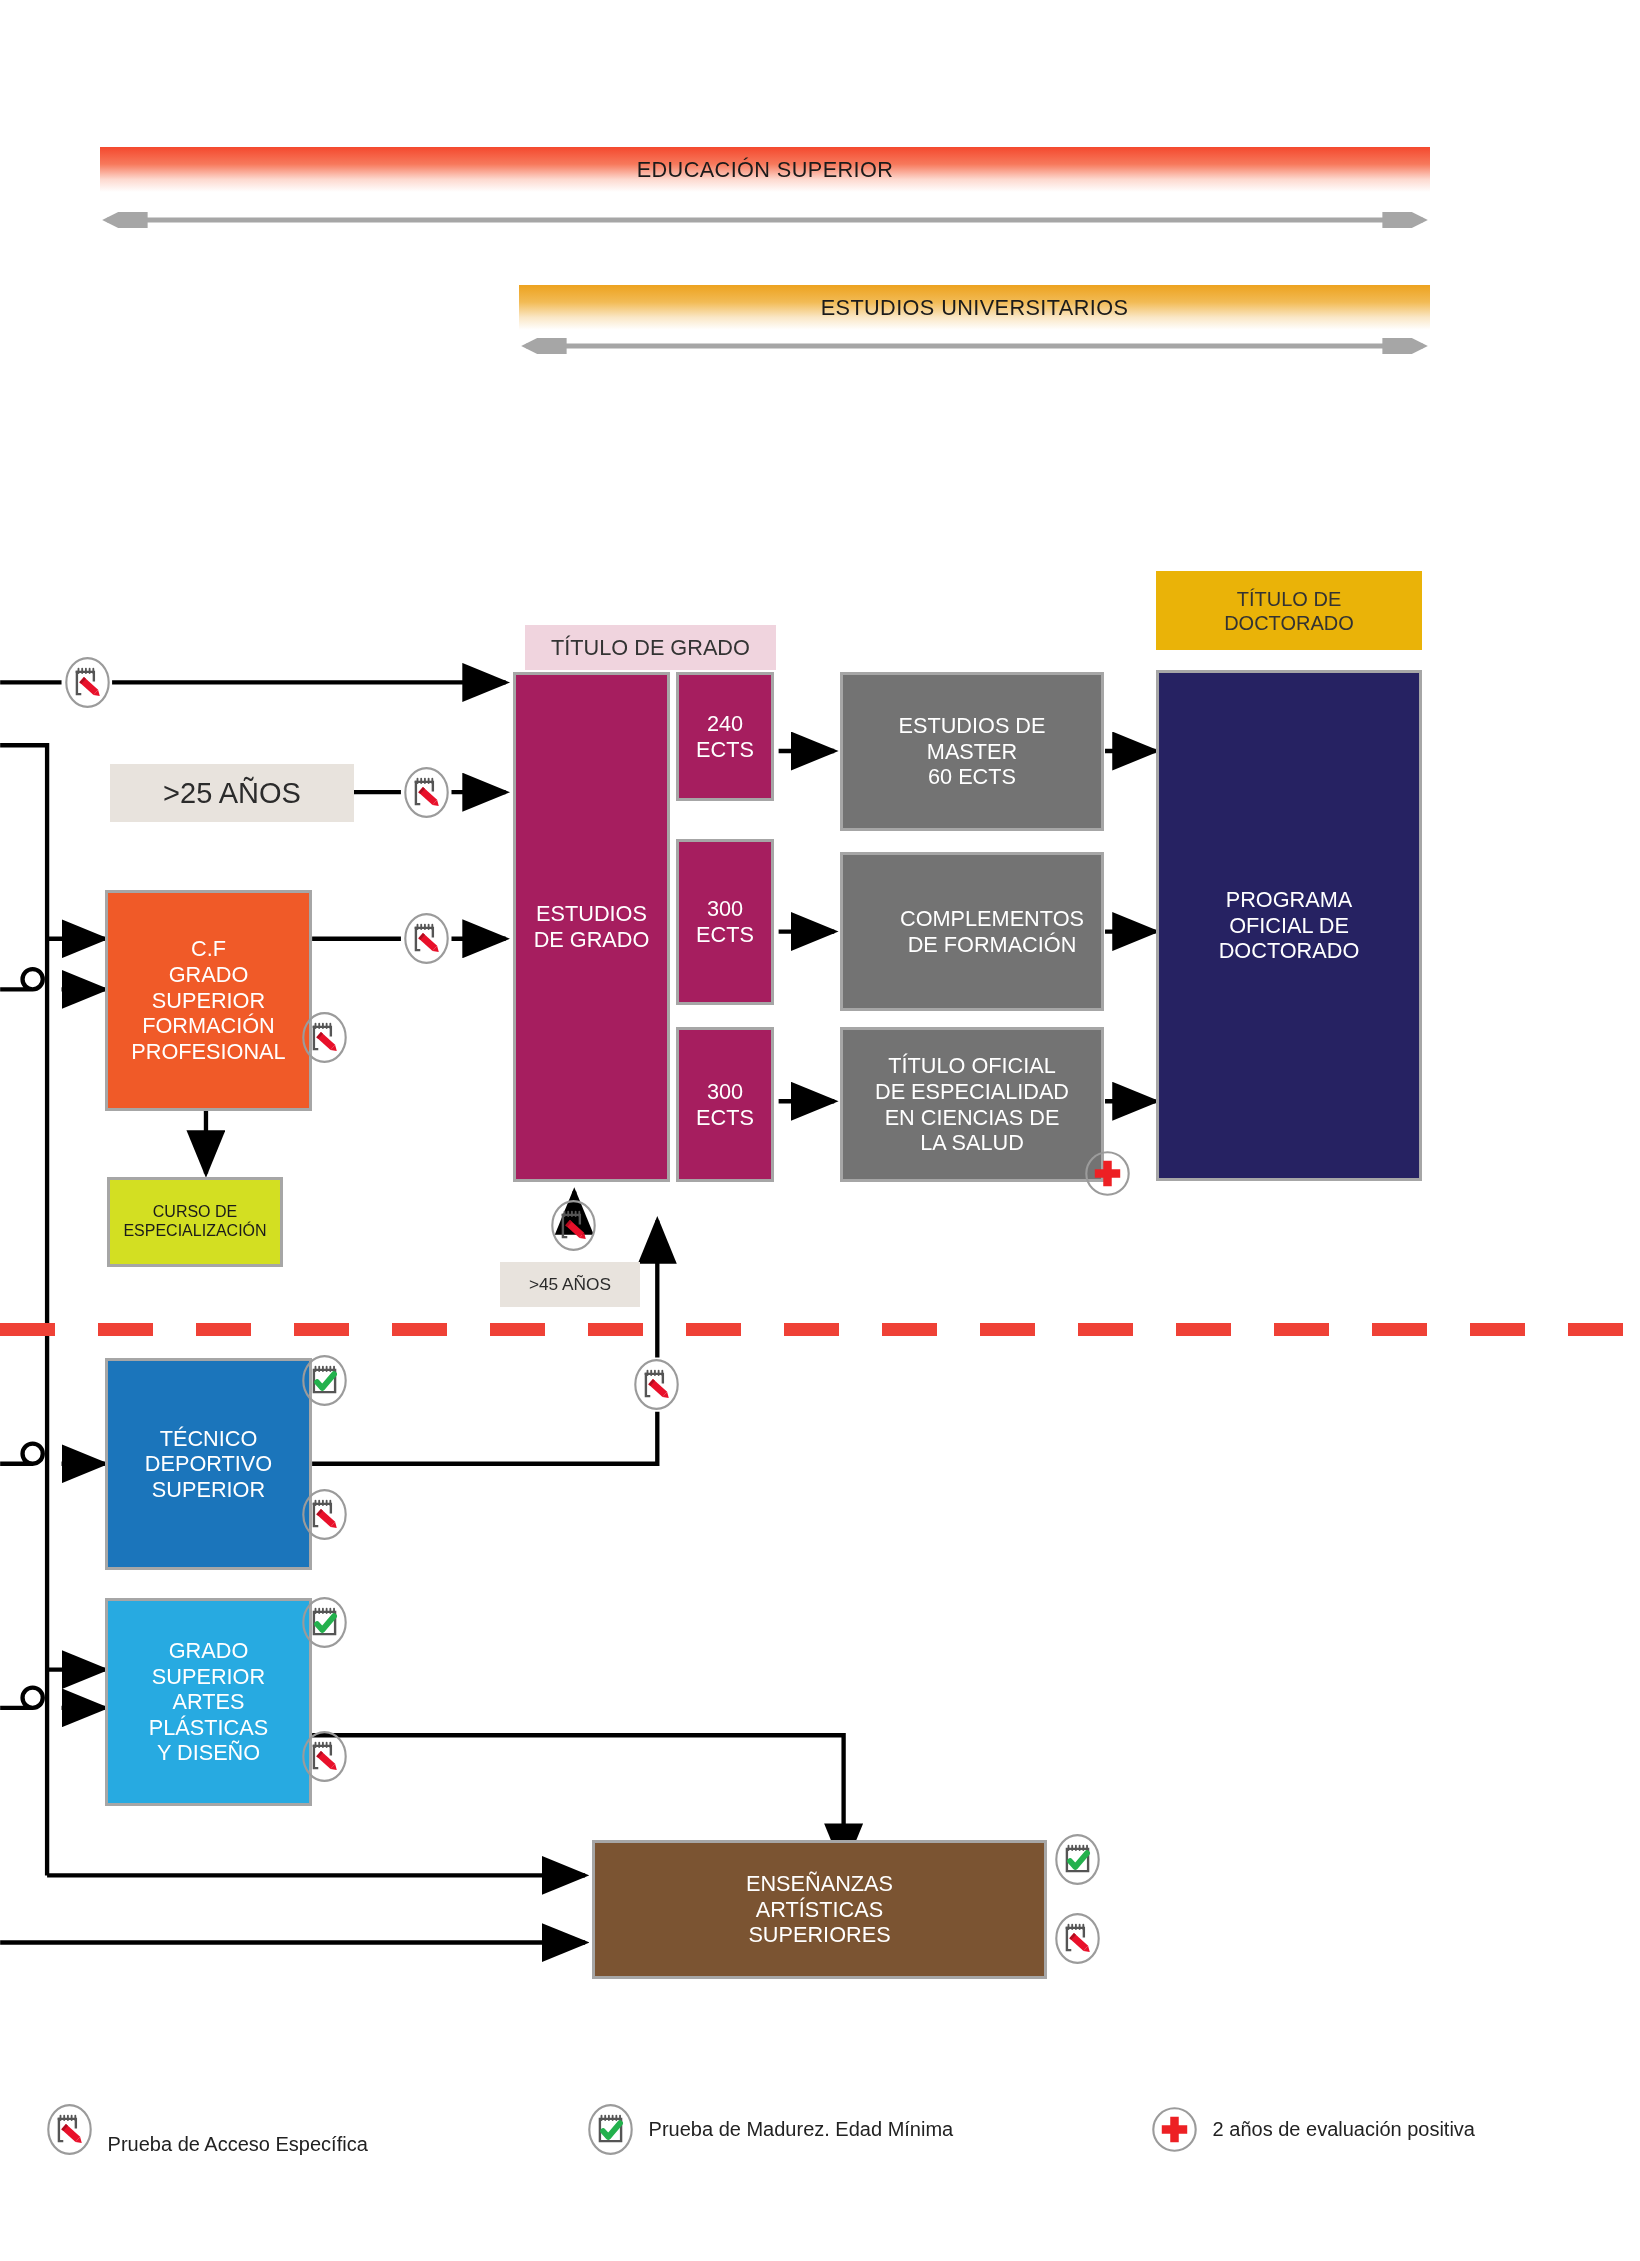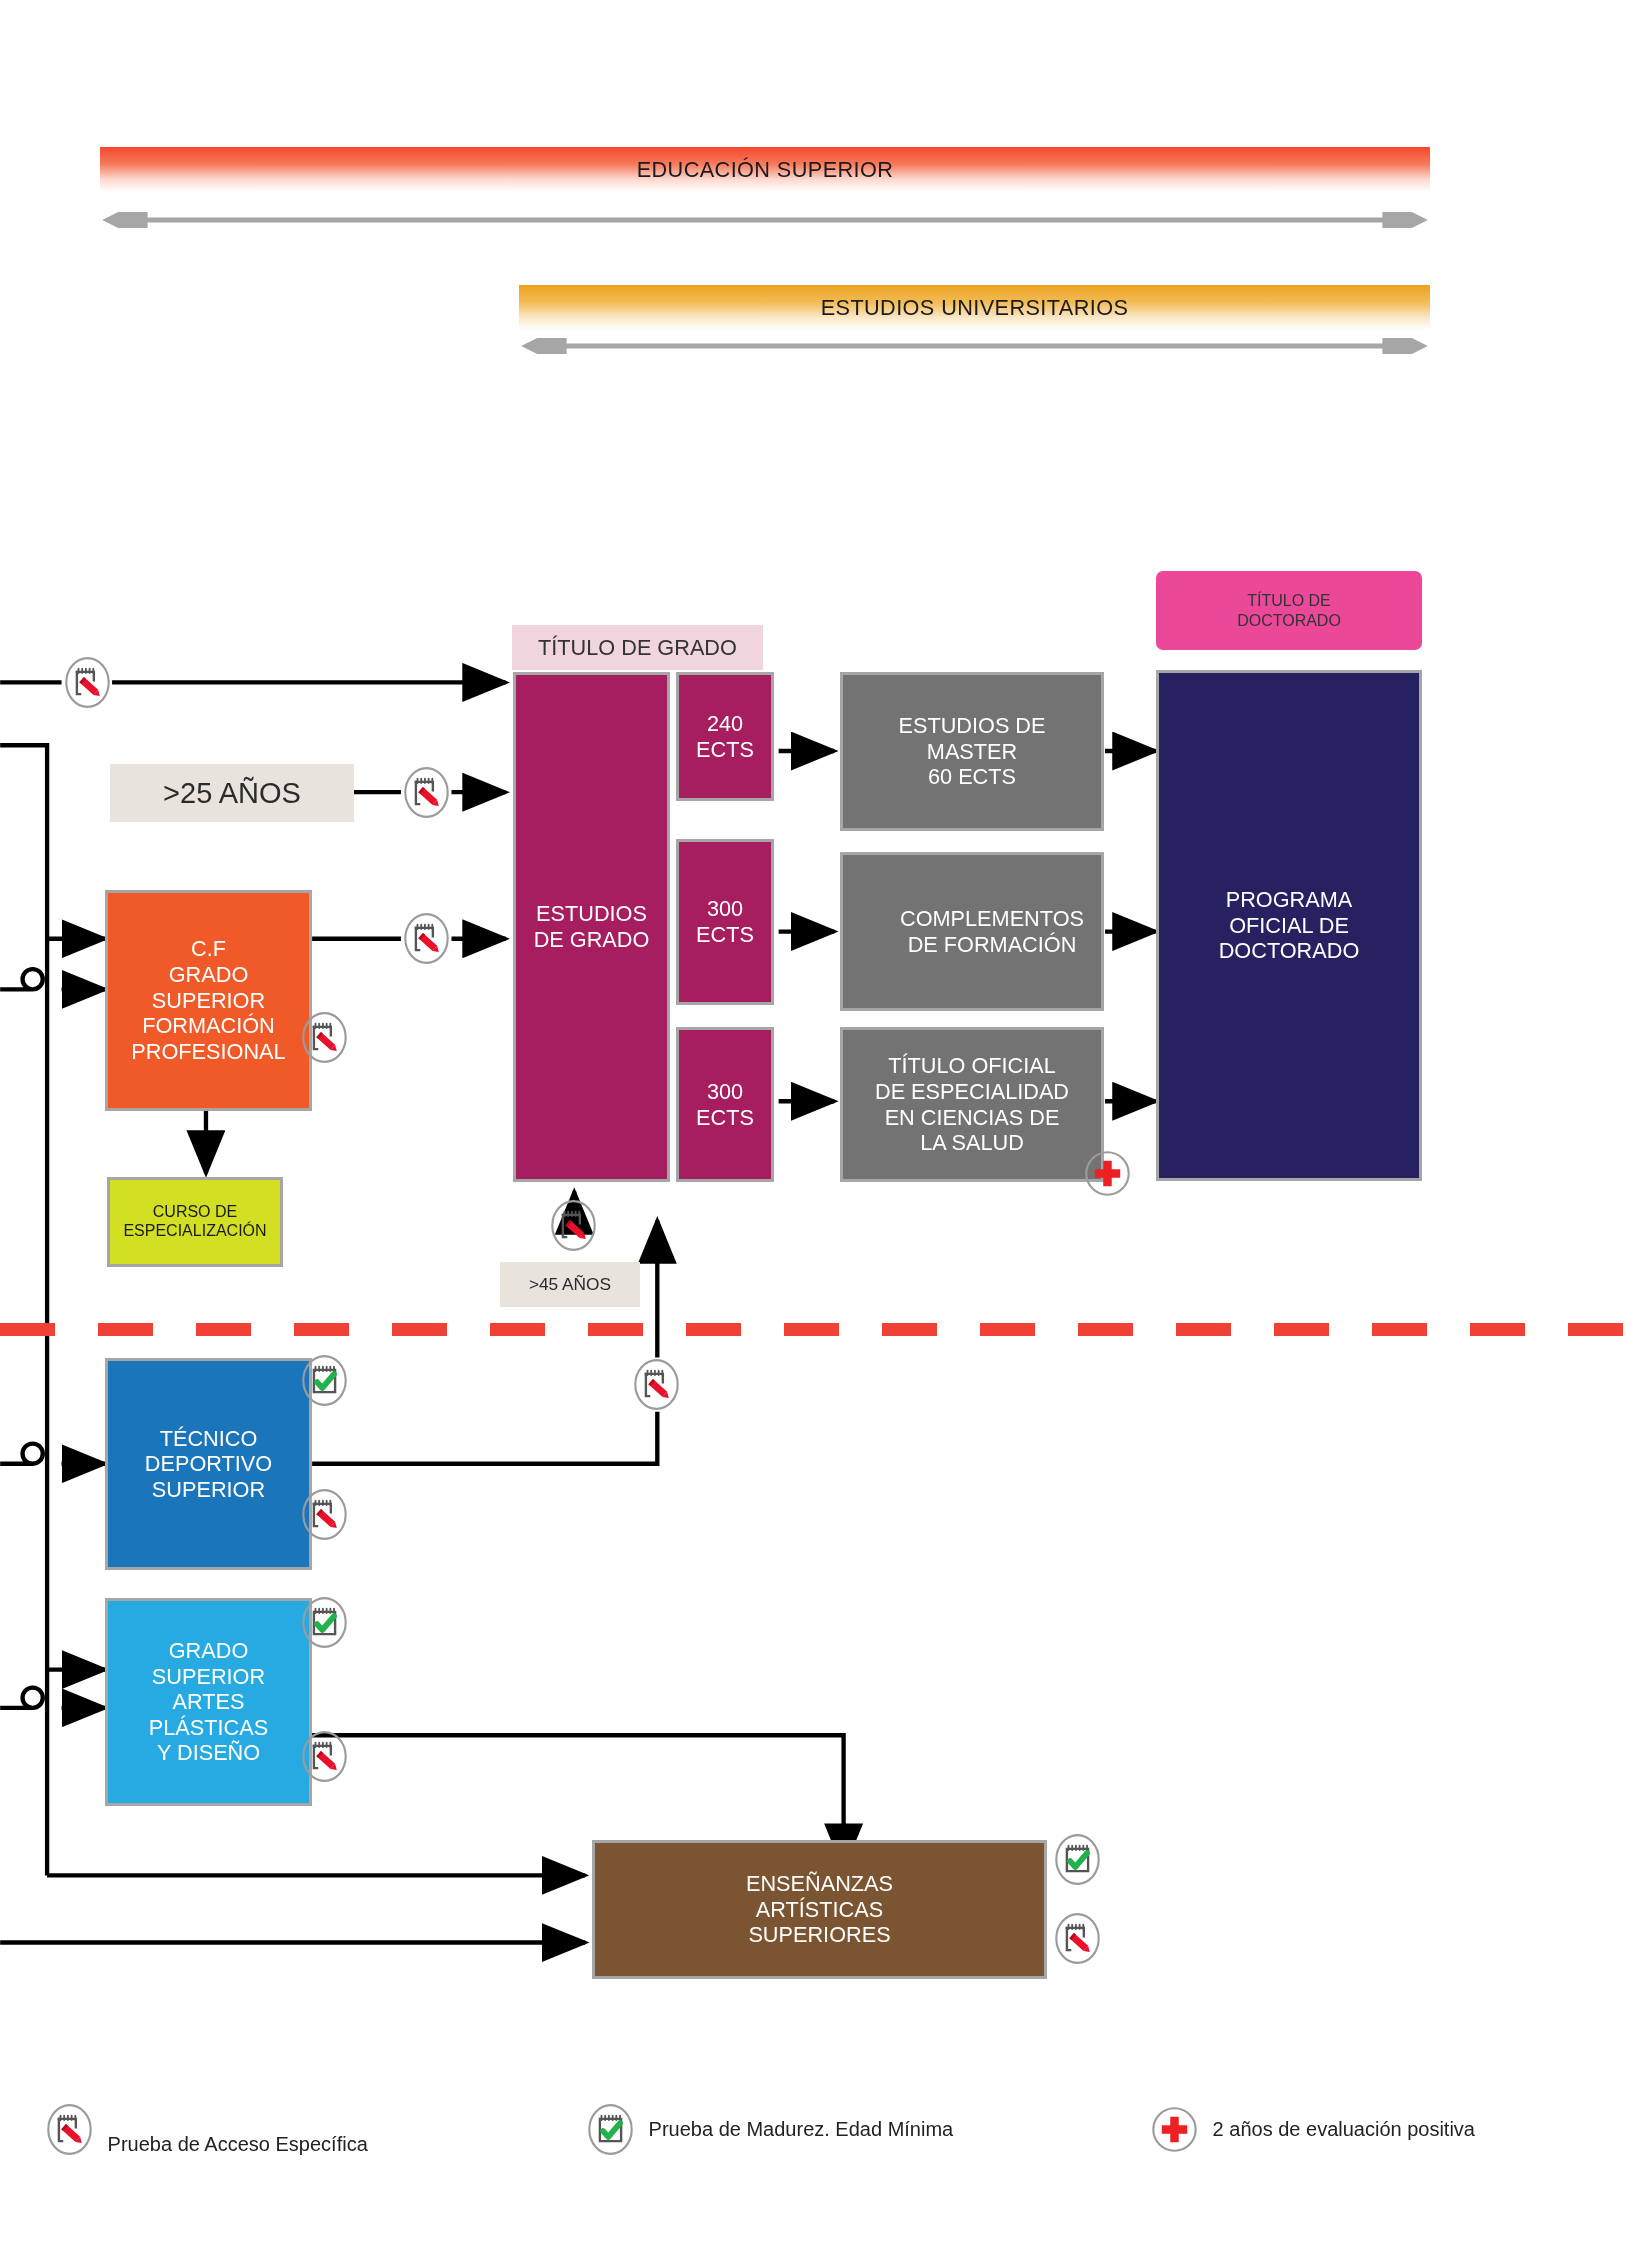--- a/index.html
+++ b/index.html
@@ -28,21 +28,21 @@
   .n-orange{background:#f05a28;color:#fff;font-size:21.7px;}
   .n-lime{background:#d3df22;color:#1b1b1b;font-size:16px;}
   .n-blue{background:#1b75bb;color:#fff;font-size:21.7px;}
   .n-ltblue{background:#27aae1;color:#fff;font-size:21.7px;}
   .n-brown{background:#7b5432;color:#fff;font-size:21.7px;}
 
   
   .chip{position:absolute;box-sizing:border-box;display:flex;align-items:center;
         justify-content:center;text-align:center;color:#333;}
   .chip-pink{background:#f0d4de;font-size:21.7px;}
-  .chip-lav{background:#ec4899;font-size:16px;line-height:1.2;border-radius:7px;}
+  .chip-lav{background:#eab308;font-size:20px;line-height:1.2;}
   .chip-grey{background:#e8e3dd;font-size:29px;color:#2b2b2b;}
   .chip-grey-sm{background:#e8e3dd;font-size:17.3px;color:#2b2b2b;}
 
   
   #wires{position:absolute;left:0;top:0;width:1641px;height:2261px;pointer-events:none;}
 
   
   .badge{position:absolute;width:53px;height:53px;}
   .badge svg{display:block;width:100%;height:100%;}
 
@@ -178,21 +178,21 @@
 
       <path d="M65,2597 L810,2597" marker-end="url(#ah)"></path>
 
       <path d="M0,2690 L810,2690" marker-end="url(#ah)"></path>
     </g>
   </svg>
 
   <div class="abs" style="left:0;top:1323px;width:1641px;height:13px;
               background:repeating-linear-gradient(90deg,#ef4136 0 55px,transparent 55px 98px);"></div>
 
-  <div class="chip chip-pink" style="left:512px;top:625px;width:251px;height:45px;">
+  <div class="chip chip-pink" style="left:525px;top:625px;width:251px;height:45px;">
     <span>TÍTULO DE GRADO</span>
   </div>
 
   <div class="chip chip-lav" style="left:1156px;top:571px;width:266px;height:79px;flex-direction:column;">
     <span>TÍTULO DE</span>
     <span>DOCTORADO</span>
   </div>
 
   <div class="chip chip-grey" style="left:110px;top:764px;width:244px;height:58px;">
     <span>&gt;25 AÑOS</span>

